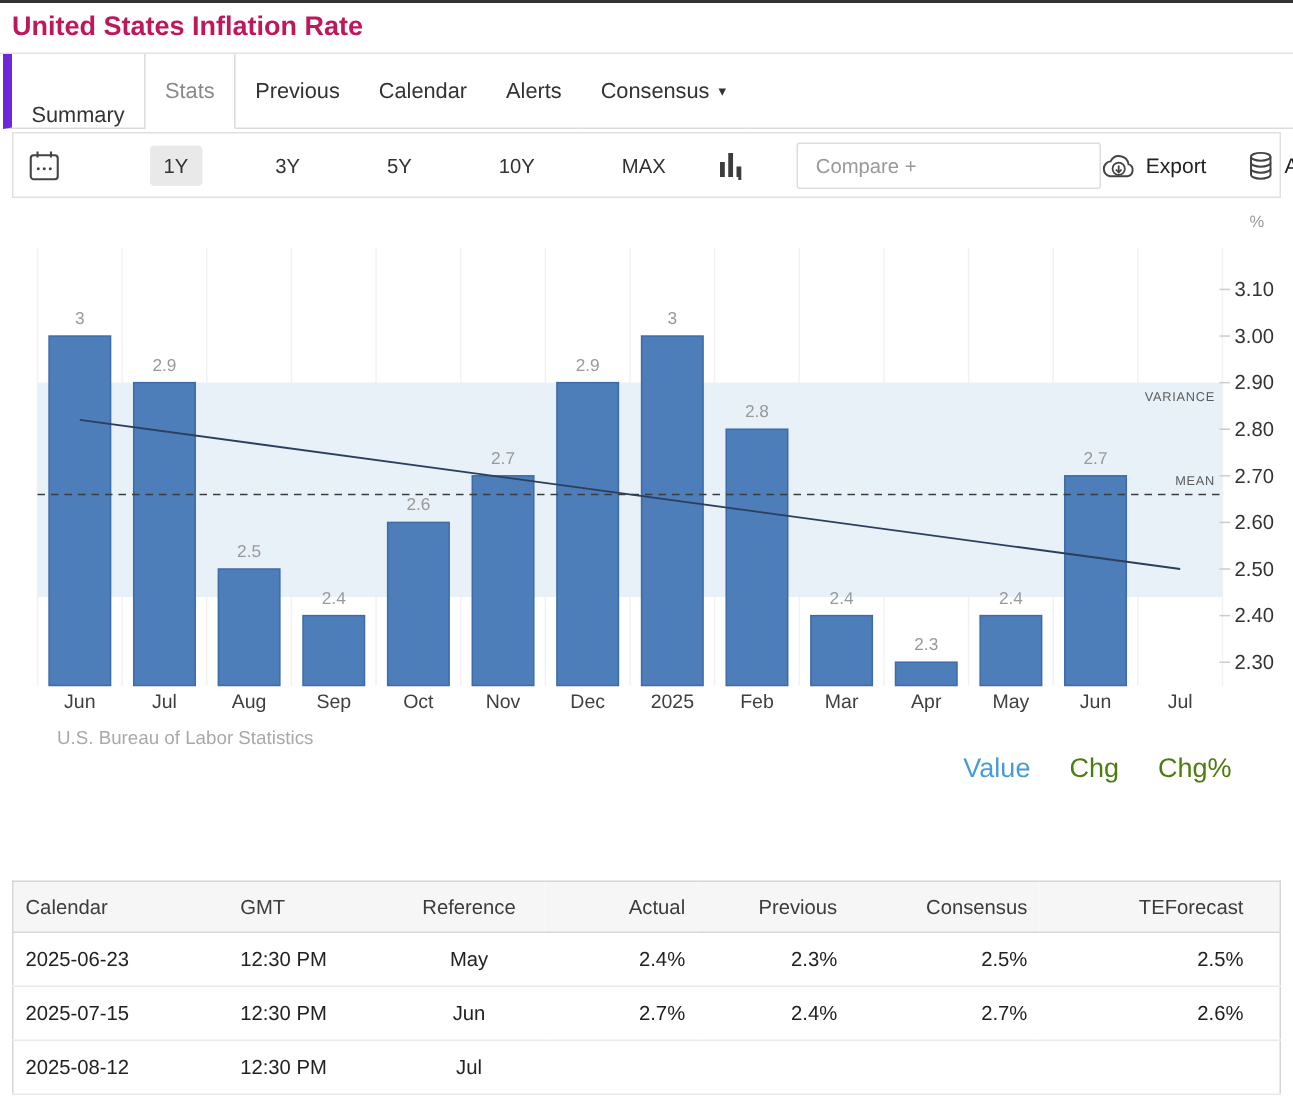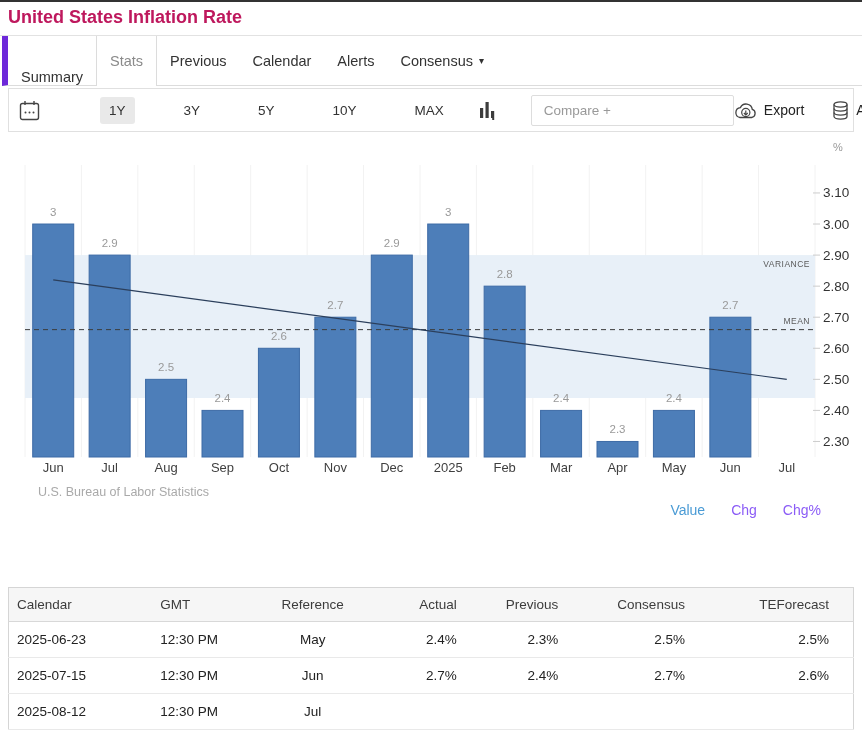--- a/index.html
+++ b/index.html
@@ -28,22 +28,22 @@
   .compare-input { margin-left: 34px; width: 240px; height: 31px; border: 1px solid #ddd; border-radius: 2px; font-size: 13.5px; padding: 0 12px; font-family: inherit; color: #333; outline: none; }
   .compare-input::placeholder { color: #999; }
   .toolbar-right { margin-left: auto; display: flex; align-items: center; gap: 28px; }
   .tool-label-btn { display: flex; align-items: center; gap: 7px; font-size: 14px; color: #222; background: none; border: none; cursor: pointer; font-family: inherit; }
 
   
   .chart-section { position: relative; height: 391px; background: #fff; }
   #chart-svg { position: absolute; left: 0; top: 0; }
   #chart-svg text { font-family: "Liberation Sans", sans-serif; }
   .attribution { position: absolute; left: 38px; top: 353px; font-size: 12.5px; color: #a9a9a9; }
-  .series-modes { position: absolute; right: 41px; top: 370px; display: flex; gap: 26px; font-size: 14px; }
-  .series-modes .mode { color: #8b5cf6; cursor: pointer; }
+  .series-modes { position: absolute; right: 41px; top: 370px; display: flex; gap: 26px; font-size: 18px; }
+  .series-modes .mode { color: #4d7c0f; cursor: pointer; }
   .series-modes .mode.active { color: #4a9bd5; }
 
   
   .calendar-table { width: 846px; margin: 64px 8px 0; border-collapse: collapse; font-size: 13.5px; border: 1px solid #d5d5d5; }
   .calendar-table th { background: #f6f6f6; font-weight: 400; color: #3c3c3c; padding: 9px 8px; border-bottom: 1px solid #d8d8d8; }
   .calendar-table td { padding: 10px 8px; border-bottom: 1px solid #e9e9e9; color: #222; background: #fff; }
   .al-left { text-align: left; } .al-center { text-align: center; } .al-right { text-align: right; }
   .calendar-table th:last-child, .calendar-table td:last-child { padding-right: 24px; }
   col.c0{width:17%} col.c1{width:13%} col.c2{width:12%} col.c3{width:12%} col.c4{width:12%} col.c5{width:15%} col.c6{width:19%}
 </style>

